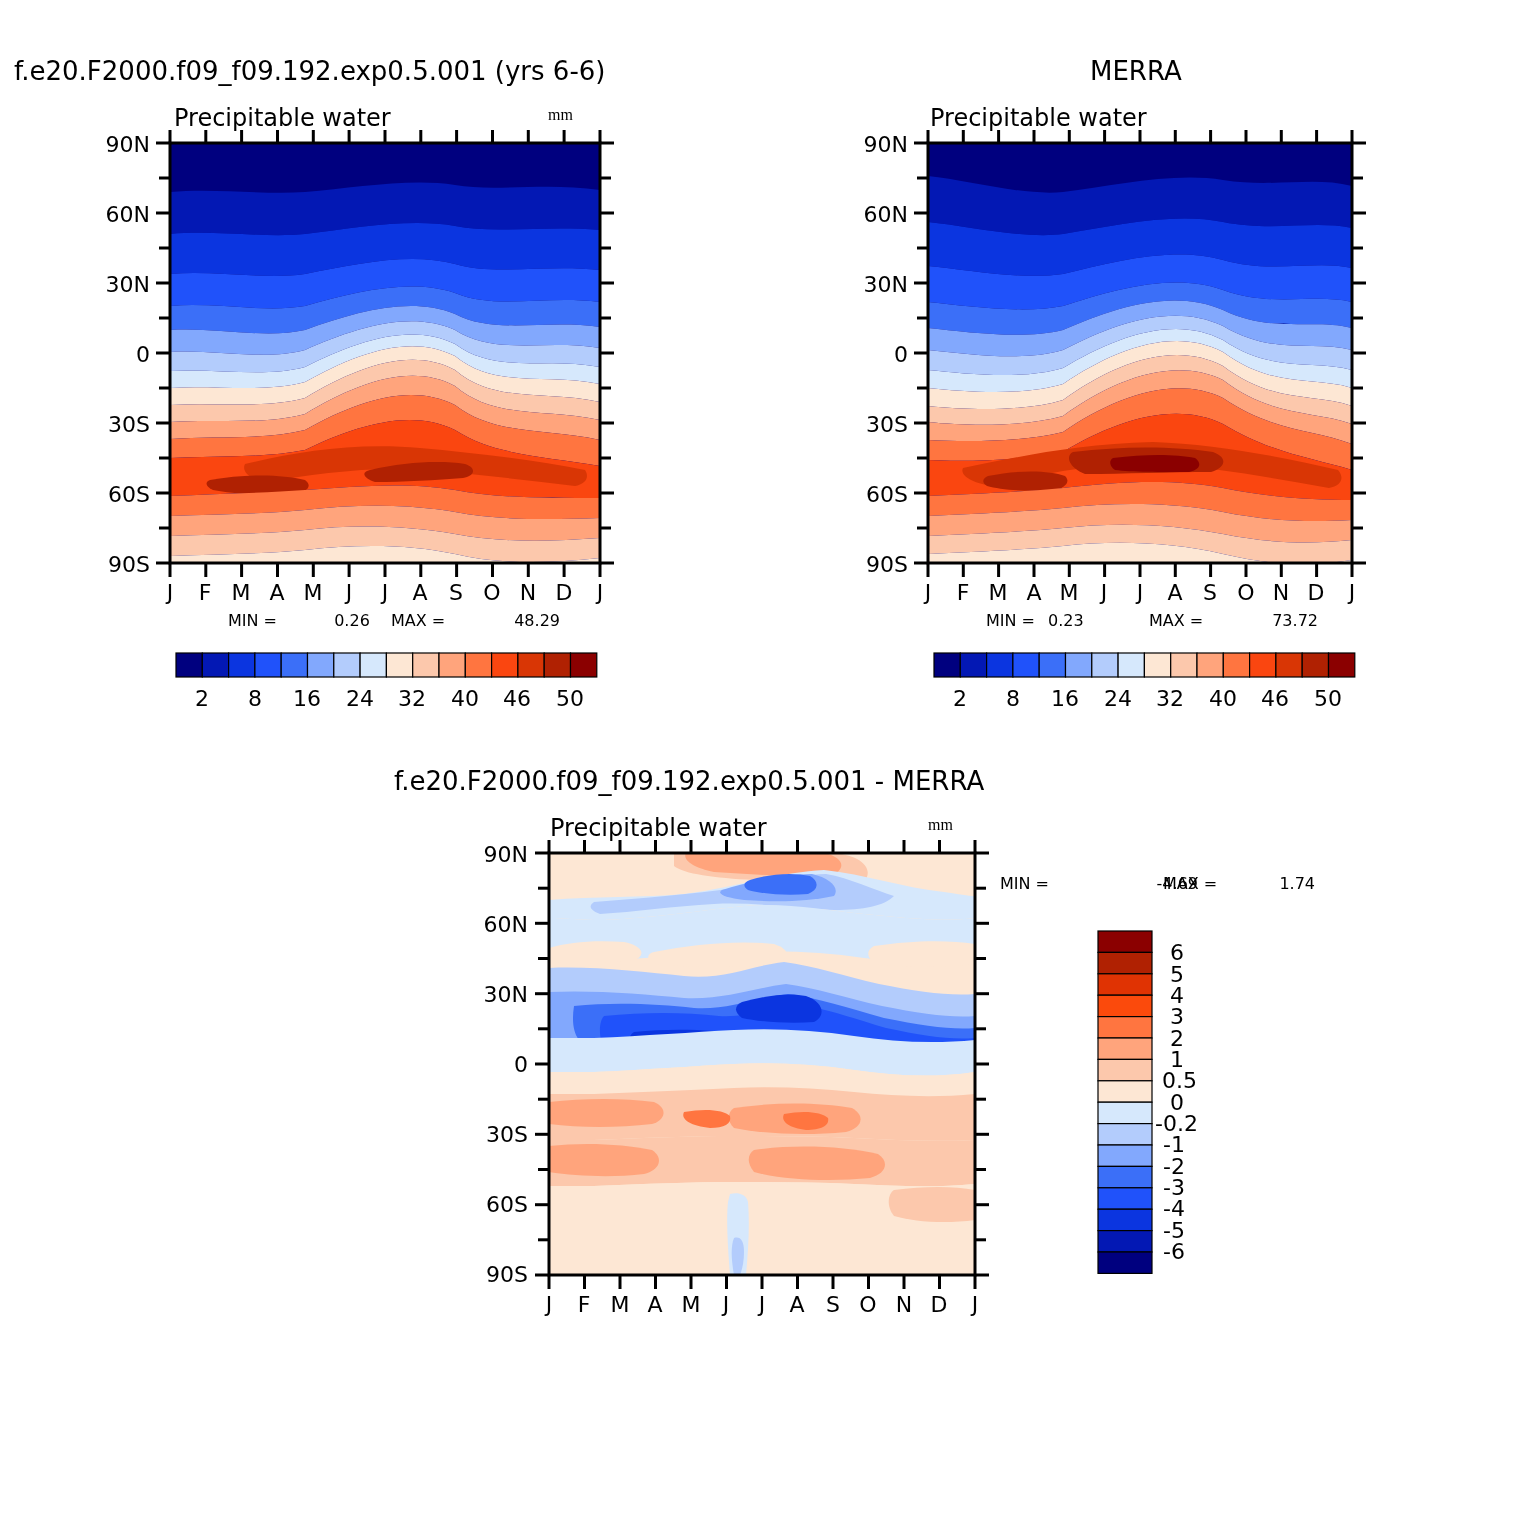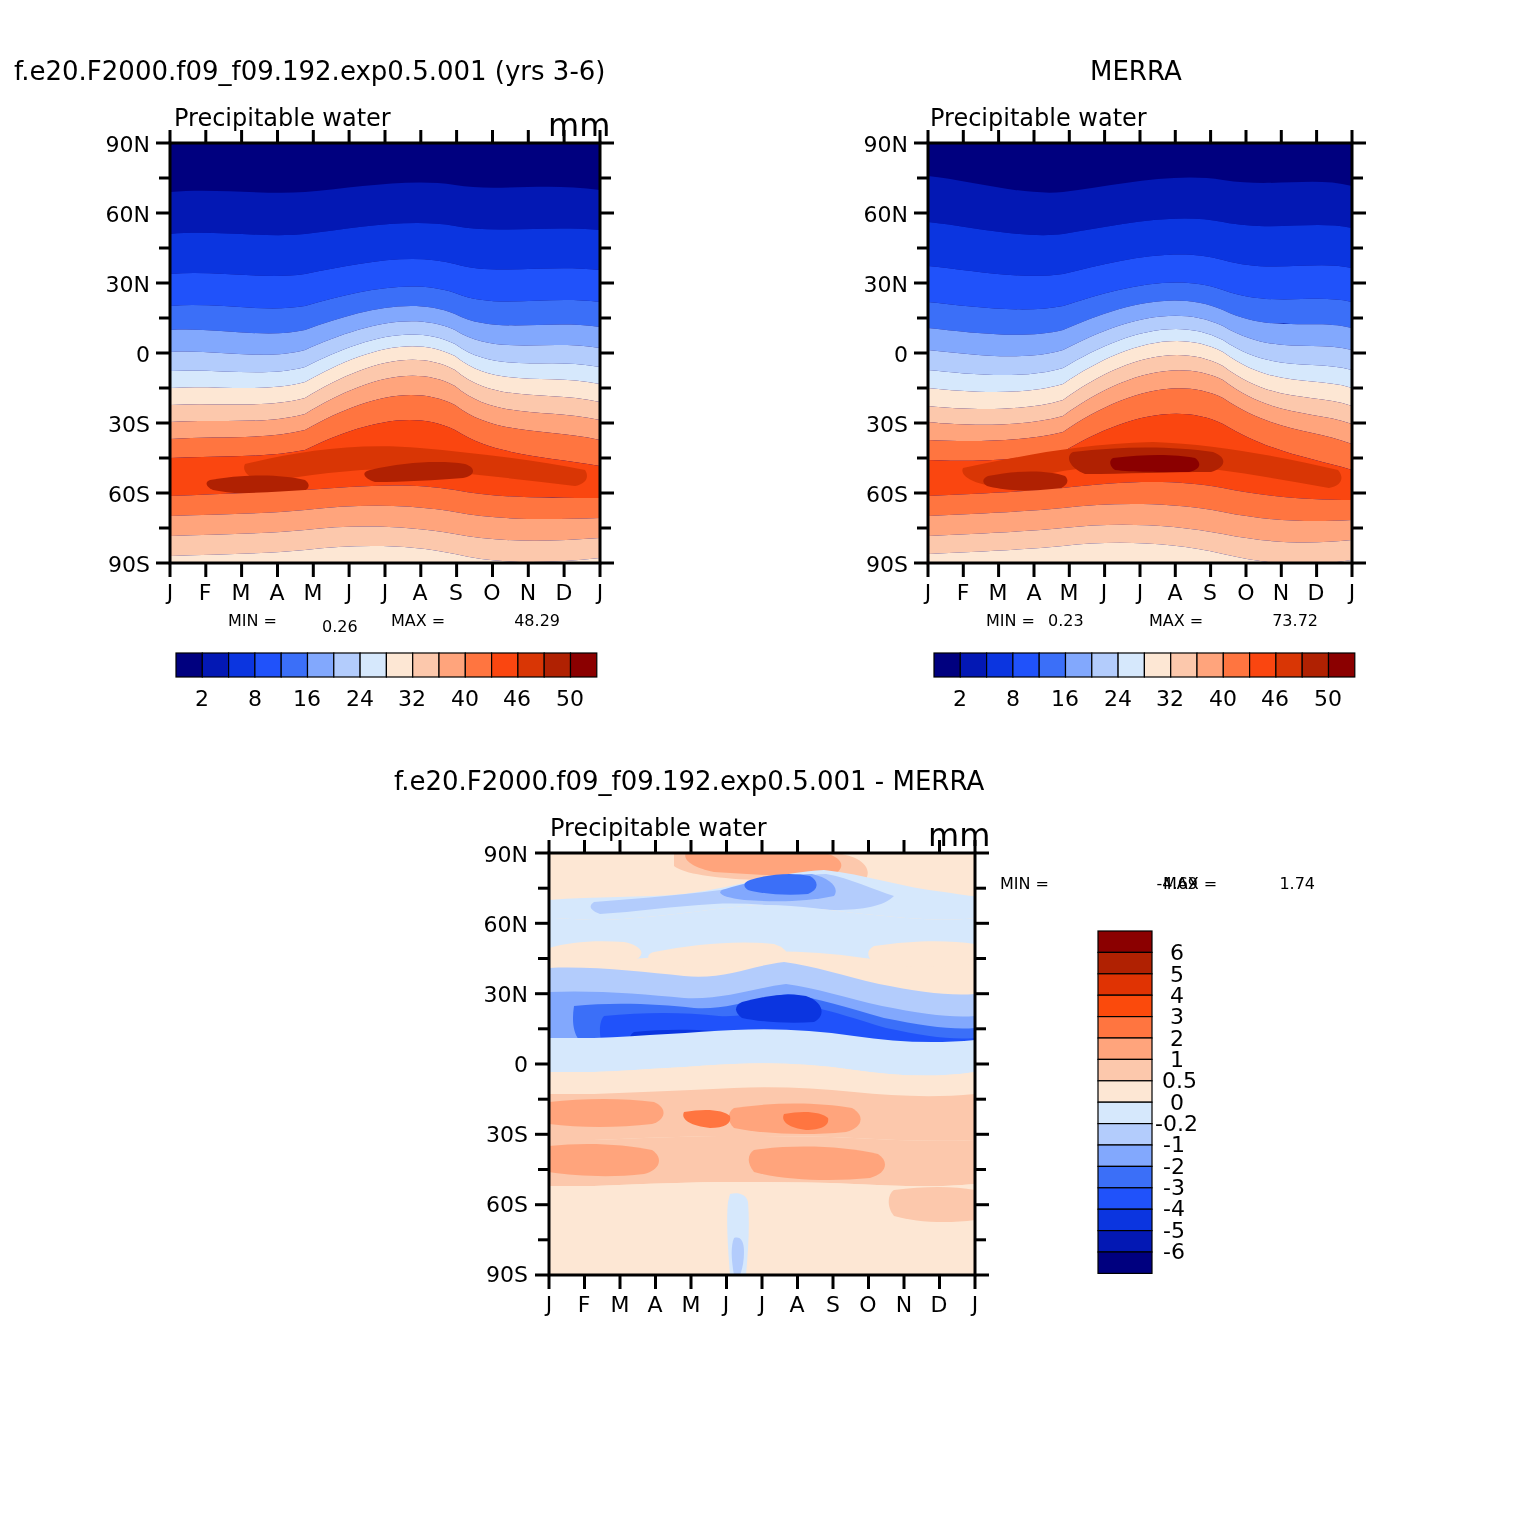--- a/index.html
+++ b/index.html
@@ -2,36 +2,36 @@
 <html><head>
 <meta charset="utf-8">
 <style>
   html,body{margin:0;padding:0;background:#fff;}
   body{width:1524px;height:1524px;position:relative;
        font-family:"DejaVu Sans","Liberation Sans",sans-serif;
        color:#000;overflow:hidden;}
   .panel{position:absolute;}
   .title{position:absolute;font-size:26px;white-space:nowrap;letter-spacing:0px;}
   .subttl{position:absolute;font-size:24px;white-space:nowrap;}
-  .units{position:absolute;font-size:32px;white-space:nowrap;}
+  .units{position:absolute;font-size:16px;white-space:nowrap;font-family:Liberation Serif, serif;}
   .ylab{position:absolute;font-size:22px;text-align:right;white-space:nowrap;}
   .xlab{position:absolute;font-size:22px;text-align:center;white-space:nowrap;}
   .minmax{position:absolute;font-size:16px;white-space:nowrap;}
   .cbnum{position:absolute;font-size:22px;text-align:center;white-space:nowrap;}
   .cbnumv{position:absolute;font-size:22px;text-align:left;white-space:nowrap;}
   svg{display:block;}
   .frame{fill:none;stroke:#000;stroke-width:3;}
   .tick{stroke:#000;stroke-width:3;}
   .cbcell{stroke:#000;stroke-width:1.2;}
 </style>
 </head>
 <body>
 
 <div class="panel">
-  <div class="title" style="left:14px;top:56px;">f.e20.F2000.f09_f09.192.exp0.5.001 (yrs 3-6)</div>
+  <div class="title" style="left:14px;top:56px;">f.e20.F2000.f09_f09.192.exp0.5.001 (yrs 6-6)</div>
   <div class="subttl" style="left:174px;top:104px;">Precipitable water</div>
   <div class="units" style="left:548px;top:106px;">mm</div>
 
   <div class="ylab" style="left:70px;top:132px;width:80px;">90N</div>
   <div class="ylab" style="left:70px;top:202px;width:80px;">60N</div>
   <div class="ylab" style="left:70px;top:272px;width:80px;">30N</div>
   <div class="ylab" style="left:70px;top:342px;width:80px;">0</div>
   <div class="ylab" style="left:70px;top:412px;width:80px;">30S</div>
   <div class="ylab" style="left:70px;top:482px;width:80px;">60S</div>
   <div class="ylab" style="left:70px;top:552px;width:80px;">90S</div>
@@ -141,21 +141,21 @@
   <div class="xlab" style="left:329px;top:580px;width:40px;">J</div>
   <div class="xlab" style="left:365px;top:580px;width:40px;">J</div>
   <div class="xlab" style="left:400px;top:580px;width:40px;">A</div>
   <div class="xlab" style="left:436px;top:580px;width:40px;">S</div>
   <div class="xlab" style="left:472px;top:580px;width:40px;">O</div>
   <div class="xlab" style="left:508px;top:580px;width:40px;">N</div>
   <div class="xlab" style="left:544px;top:580px;width:40px;">D</div>
   <div class="xlab" style="left:580px;top:580px;width:40px;">J</div>
 
   <div class="minmax" style="left:228px;top:611px;">MIN =</div>
-  <div class="minmax" style="left:322px;top:611px;width:60px;text-align:left;margin-top:6px;">0.26</div>
+  <div class="minmax" style="left:322px;top:611px;width:60px;text-align:center;">0.26</div>
   <div class="minmax" style="left:391px;top:611px;">MAX =</div>
   <div class="minmax" style="left:490px;top:611px;width:70px;text-align:right;">48.29</div>
 
   <svg width="440" height="30" style="position:absolute;left:172px;top:651px;">
     <g>
       <rect class="cbcell" x="4" y="2" width="26.3" height="24" fill="#00007F"></rect>
       <rect class="cbcell" x="30.3" y="2" width="26.3" height="24" fill="#0318B4"></rect>
       <rect class="cbcell" x="56.6" y="2" width="26.3" height="24" fill="#0B35E0"></rect>
       <rect class="cbcell" x="82.9" y="2" width="26.3" height="24" fill="#2052FA"></rect>
       <rect class="cbcell" x="109.2" y="2" width="26.3" height="24" fill="#3B6FF8"></rect>

